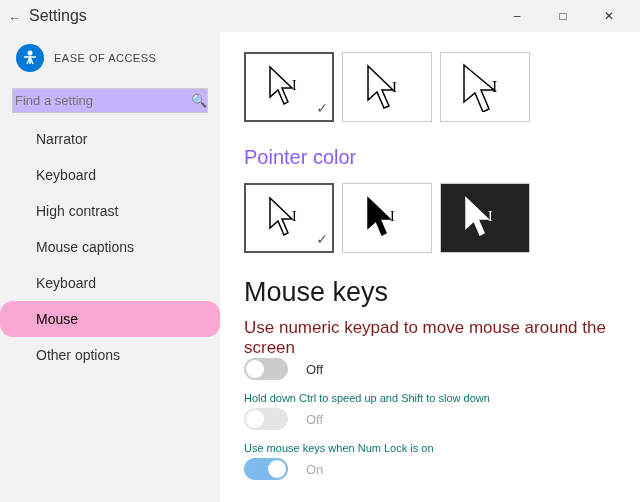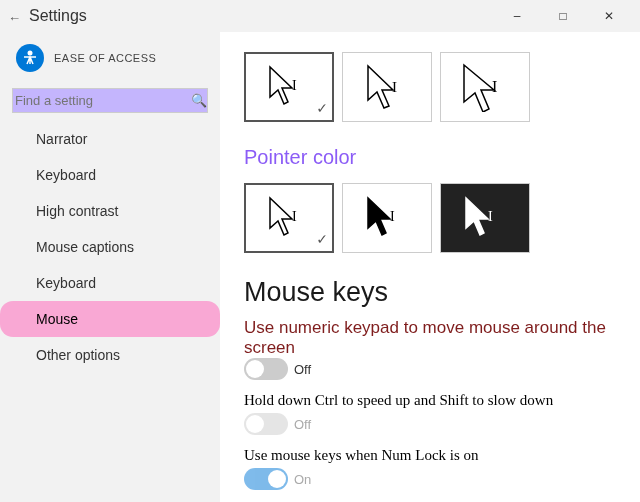--- a/index.html
+++ b/index.html
@@ -219,21 +219,21 @@
     }
 
     .setting-label {
       font-size: 17px;
       color: #7f1d1d;
     }
 
     .toggle-row {
       display: flex;
       align-items: center;
-      gap: 6px;
+      gap: 18px;
     }
 
     .toggle {
       width: 44px;
       height: 22px;
       border-radius: 11px;
       background: #0078d7;
       position: relative;
       cursor: pointer;
       display: inline-block;
@@ -255,24 +255,23 @@
     .toggle.on::after {
       left: 24px;
     }
 
     .toggle-label {
       font-size: 13px;
       color: #333;
     }
 
     .setting-label-disabled {
-      font-size: 15px;
-      color: #000000;
+      font-size: 11px;
+      color: #0f766e;
       margin-bottom: 4px;
-      font-family: Liberation Serif, serif;
     }
 
     .main-wrapper {
       position: relative;
       flex: 1;
     }
   </style>
 </head>
 <body>
 

